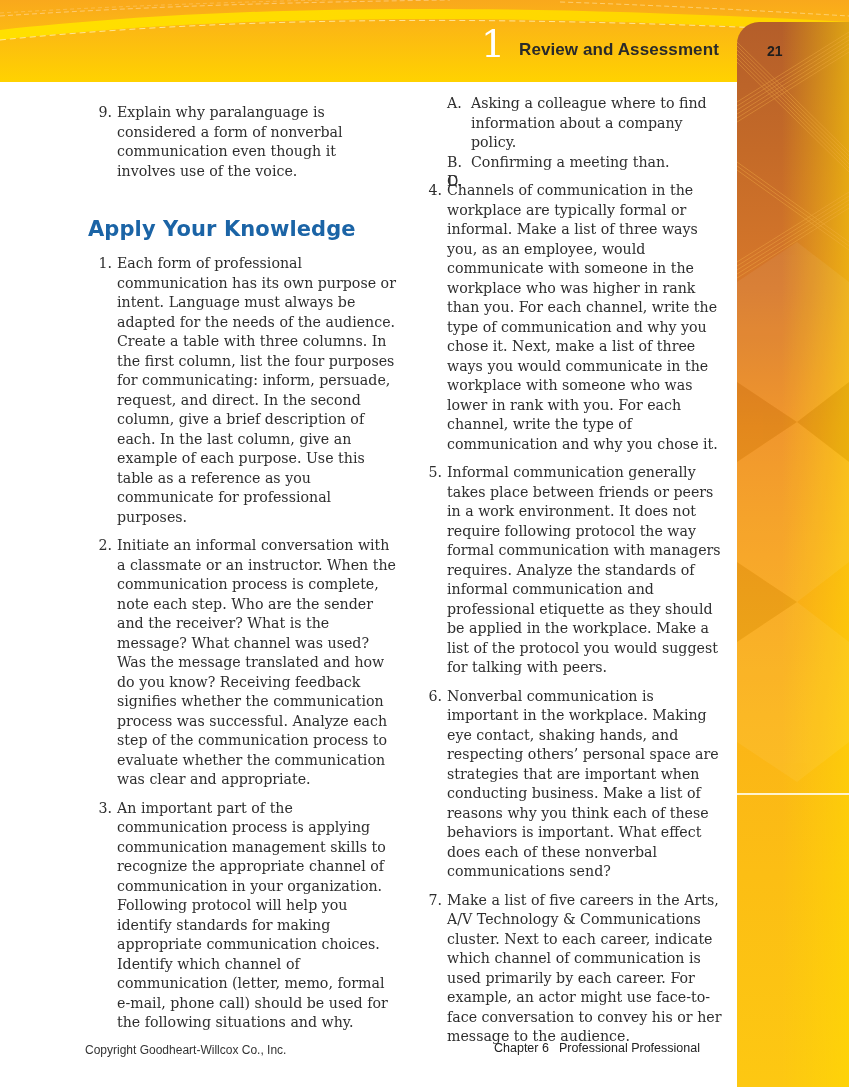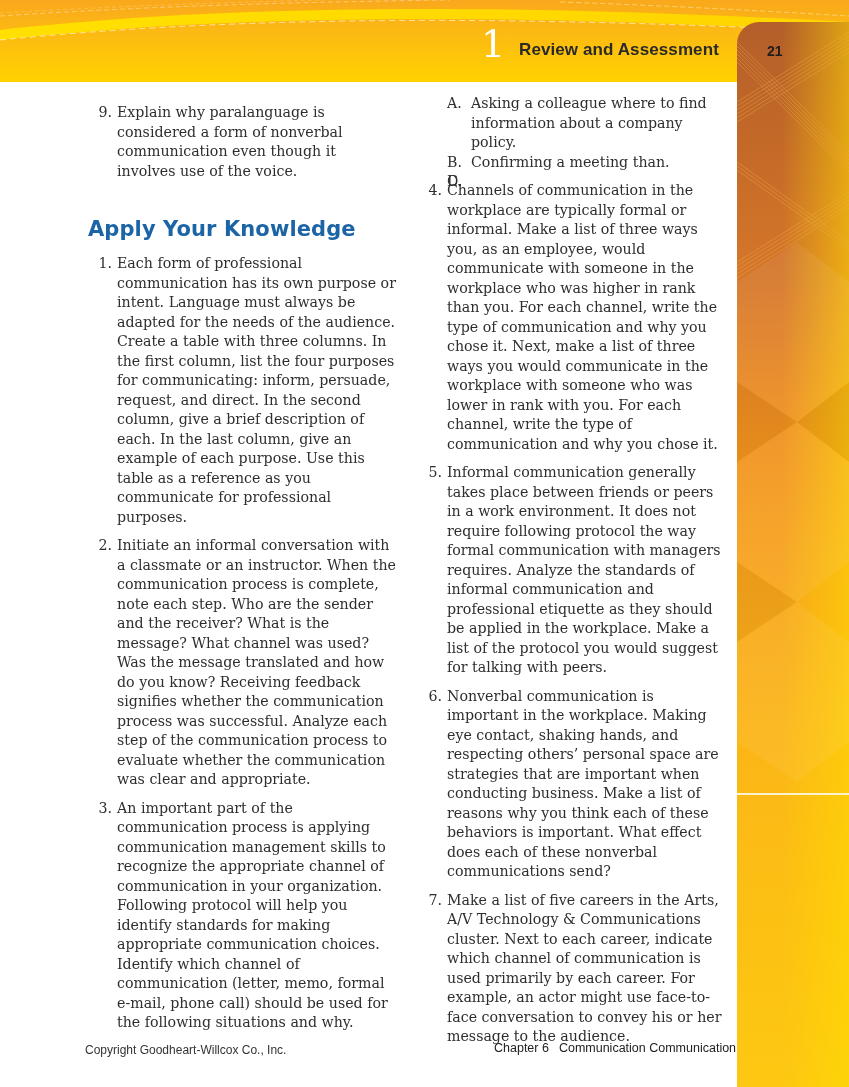--- a/index.html
+++ b/index.html
@@ -271,14 +271,14 @@
     <span class="q-text">Nonverbal communication is important in the workplace. Making eye contact, shaking hands, and respecting others’ personal space are strategies that are important when conducting business. Make a list of reasons why you think each of these behaviors is important. What effect does each of these nonverbal communications send?</span>
   </div>
   <div class="q-item">
     <span class="q-num">7.</span>
     <span class="q-text">Make a list of five careers in the Arts, A/V Technology &amp; Communications cluster. Next to each career, indicate which channel of communication is used primarily by each career. For example, an actor might use face-to-face conversation to convey his or her message to the audience.</span>
   </div>
 </div>
 
 <div class="footer-copyright">Copyright Goodheart-Willcox Co., Inc.</div>
 <div class="footer-chapter">
-  <span>Chapter 6</span><span class="gap"></span><span>Communication Communication</span>
+  <span>Chapter 6</span><span class="gap"></span><span>Professional Professional</span>
 </div>
 
 </body></html>

